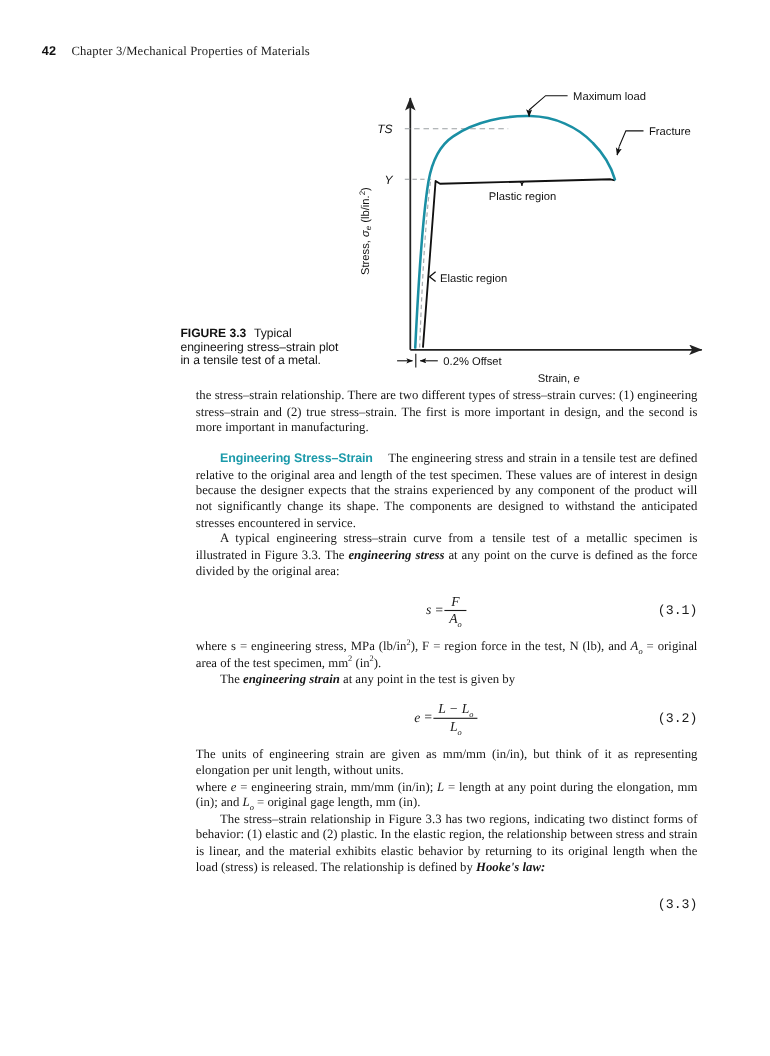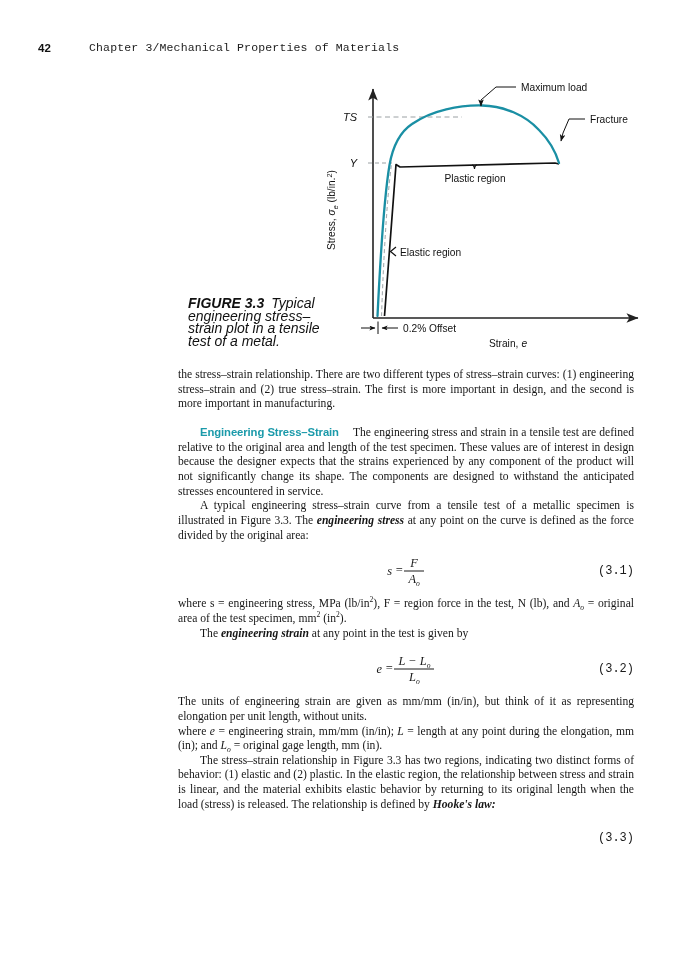--- a/index.html
+++ b/index.html
@@ -30,58 +30,57 @@
     align-items: flex-end;
   }
   .runhead .folio {
     font-family: "Liberation Sans", sans-serif;
     font-weight: bold;
     font-size: 11.5px;
     color: #111;
     letter-spacing: 0.1px;
   }
   .runhead .chap {
-    margin-left: 38px;
-    font-family: Liberation Mono, monospace;
+    margin-left: 14px;
+    font-family: Liberation Serif, serif;
     font-size: 11.5px;
     color: #1c1c1c;
     letter-spacing: 0.15px;
   }
 
   
   .figure-wrap {
     position: absolute;
     top: 75px;
     left: 0;
     width: 700px;
     height: 285px;
   }
   .figure-caption {
     position: absolute;
-    left: 188px;
+    left: 164px;
     top: 222px;
     width: 150px;
     font-family: "Liberation Sans", sans-serif;
-    font-size: 14px;
+    font-size: 11px;
     line-height: 12.6px;
     color: #111;
-    font-style: italic;
   }
   .figure-caption .fignum {
     font-weight: bold;
   }
   .figure-caption .figsp { display: inline-block; width: 7px; }
 
   svg.chart { position: absolute; left: 320px; top: 0px; }
 
   
   .body-col {
     position: absolute;
     left: 178px;
-    top: 368px;
+    top: 353px;
     width: 456px;
   }
   p.bt {
     margin: 0 0 0 0;
     font-size: 11.6px;
     line-height: 14.65px;
     text-align: justify;
     text-justify: inter-word;
     color: #161616;
     hyphens: none;

